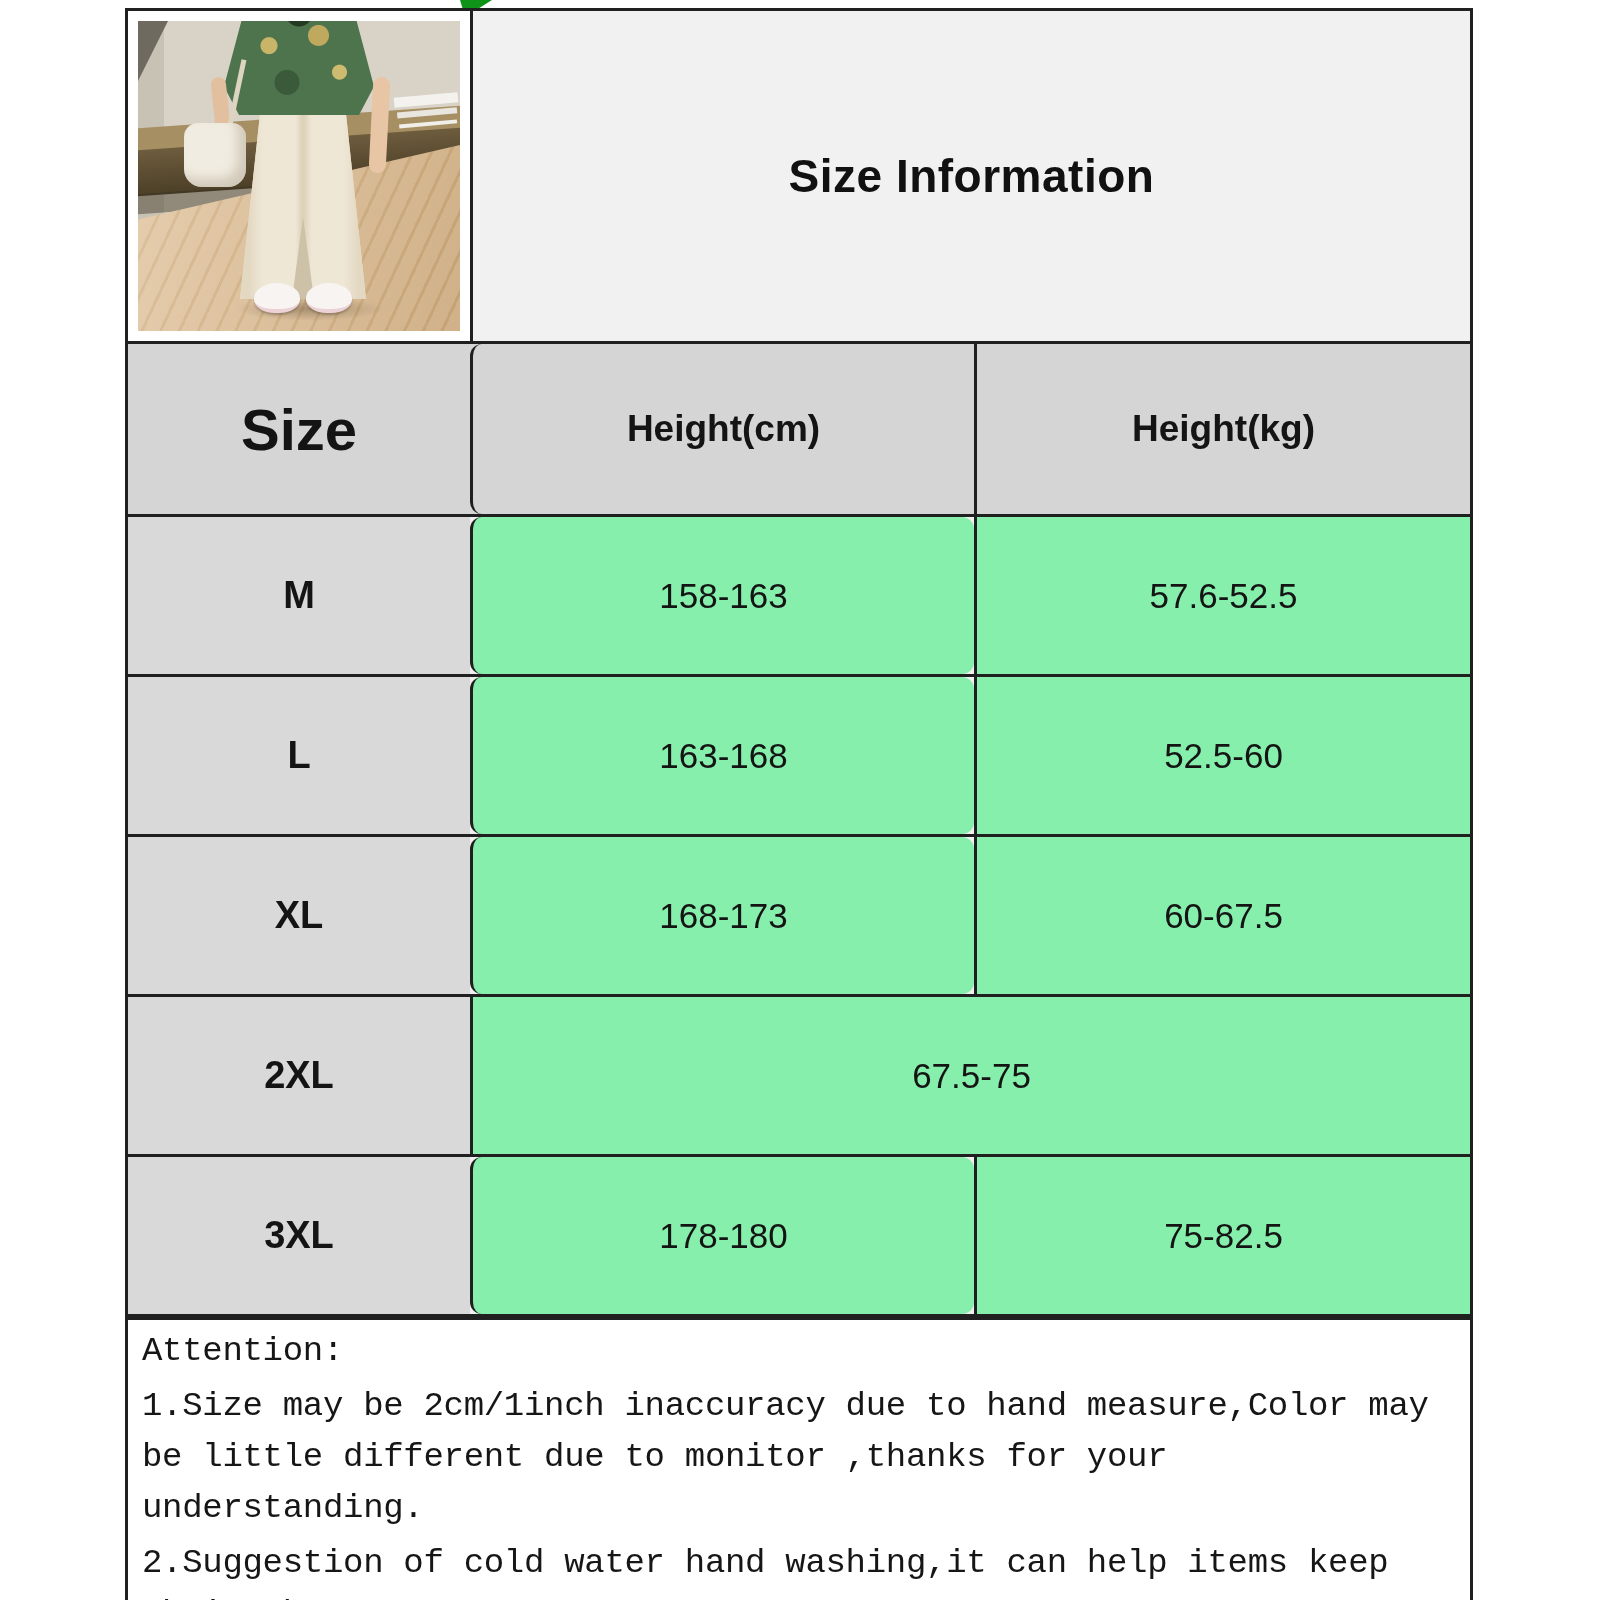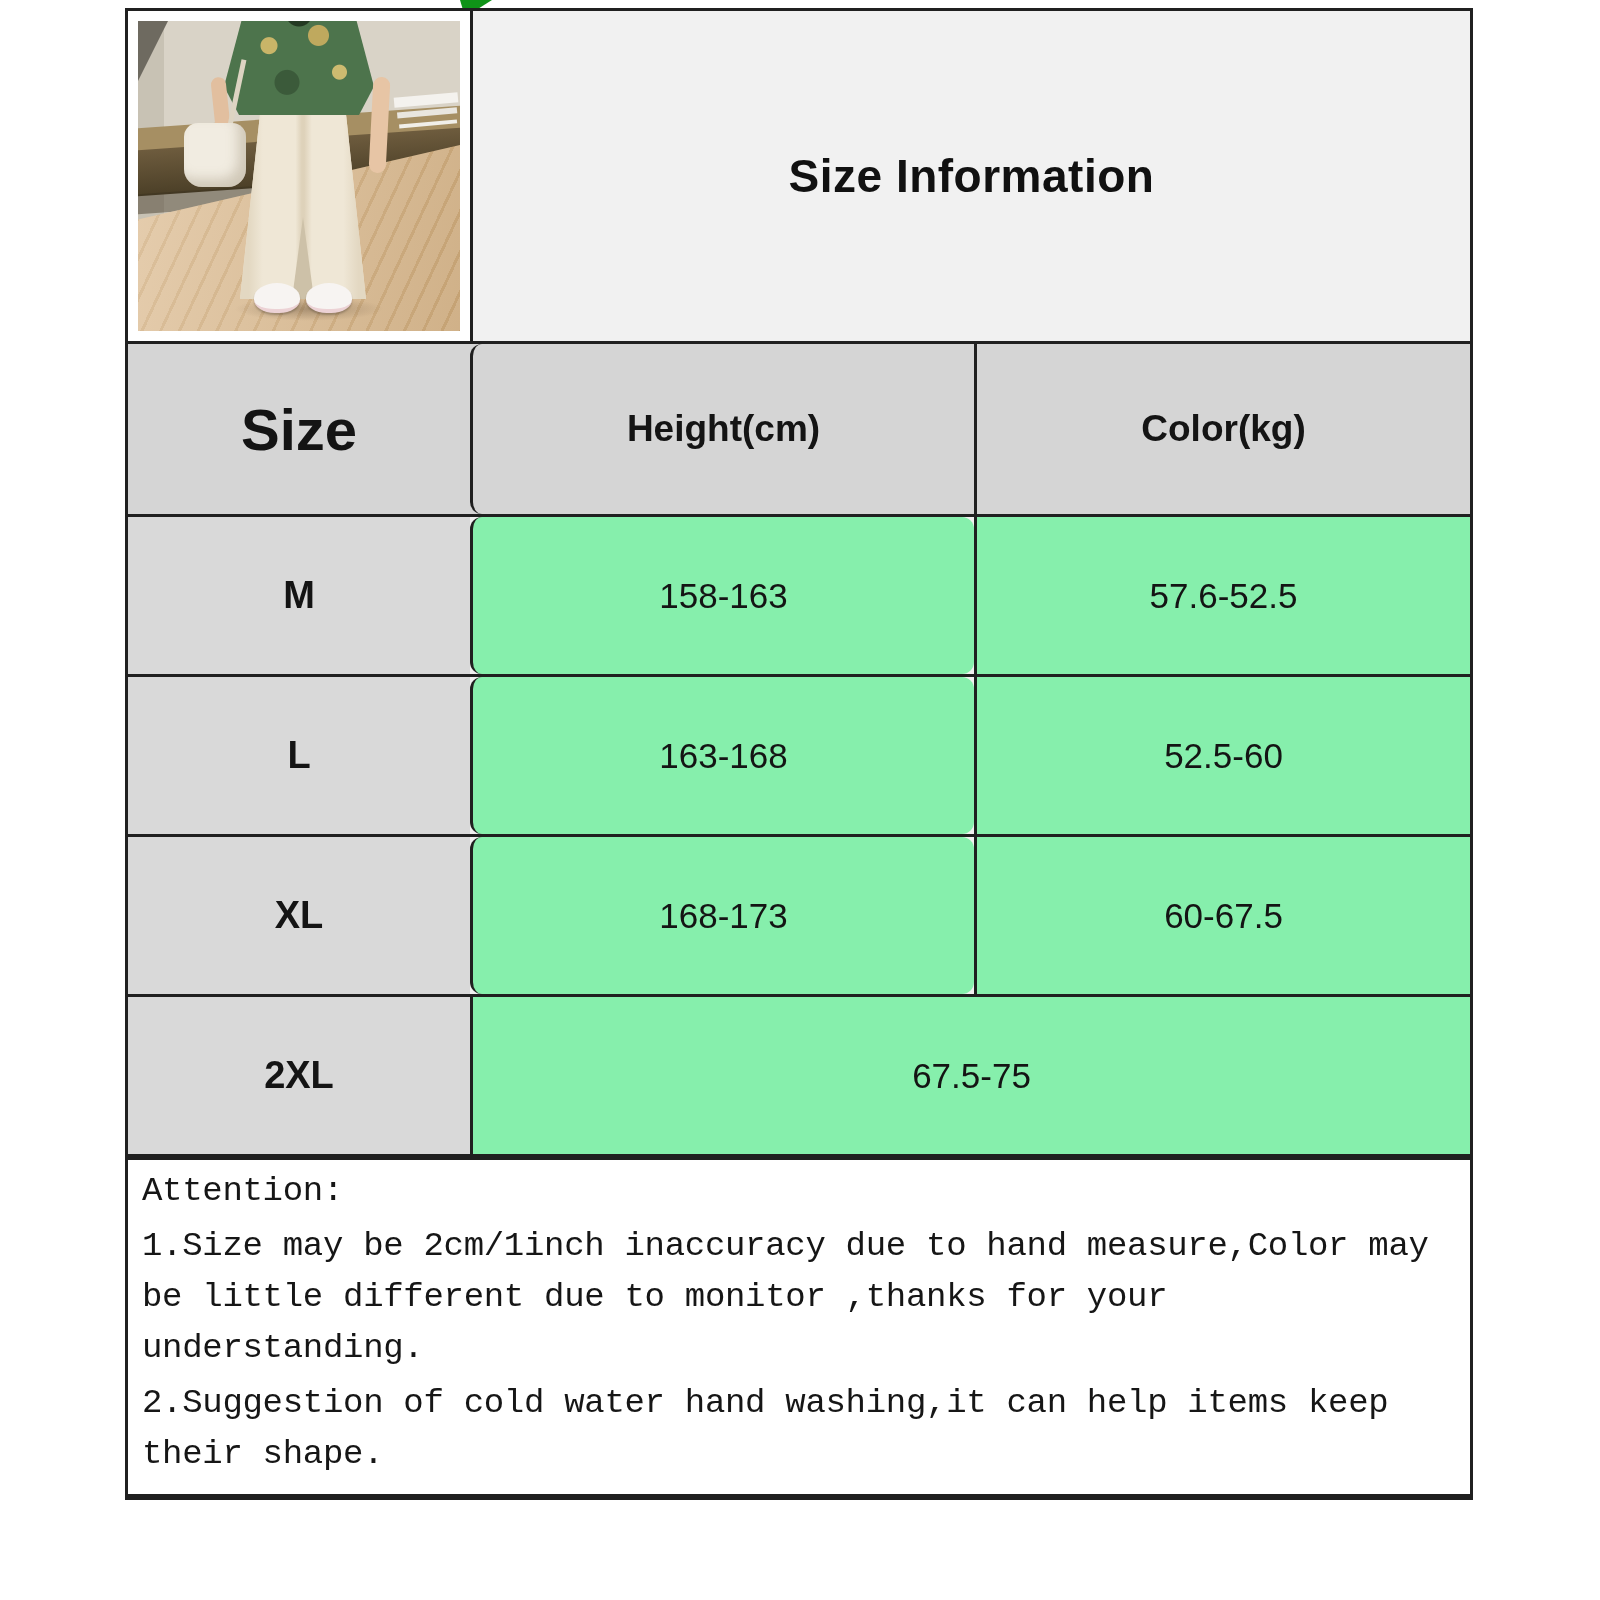--- a/index.html
+++ b/index.html
@@ -122,21 +122,21 @@
         </div>
       </div>
       <div class="title-cell">
         <span class="title-text">Size Information</span>
       </div>
     </div>
 
     <div class="row hdr">
       <div class="cell c1 hdr-size">Size</div>
       <div class="cell c2 hdr-col">Height(cm)</div>
-      <div class="cell c3 hdr-col">Color(kg)</div>
+      <div class="cell c3 hdr-col">Height(kg)</div>
     </div>
 
     <div class="row data-row">
       <div class="cell c1 size-cell">M</div>
       <div class="cell c2 val-cell">158-163</div>
       <div class="cell c3 val-cell">57.6-52.5</div>
     </div>
     <div class="row data-row">
       <div class="cell c1 size-cell">L</div>
       <div class="cell c2 val-cell">163-168</div>
@@ -144,20 +144,25 @@
     </div>
     <div class="row data-row">
       <div class="cell c1 size-cell">XL</div>
       <div class="cell c2 val-cell">168-173</div>
       <div class="cell c3 val-cell">60-67.5</div>
     </div>
     <div class="row data-row">
       <div class="cell c1 size-cell">2XL</div>
       <div class="cell c3 val-cell">67.5-75</div>
     </div>
+    <div class="row data-row">
+      <div class="cell c1 size-cell">3XL</div>
+      <div class="cell c2 val-cell">178-180</div>
+      <div class="cell c3 val-cell">75-82.5</div>
+    </div>
 
   </div>
 
   <div class="attention-box">
     <p>Attention:</p>
     <p>1.Size may be 2cm/1inch inaccuracy due to hand measure,Color may be little different due to monitor ,thanks for your understanding.</p>
     <p>2.Suggestion of cold water hand washing,it can help items keep their shape.</p>
   </div>
 
 </div>

